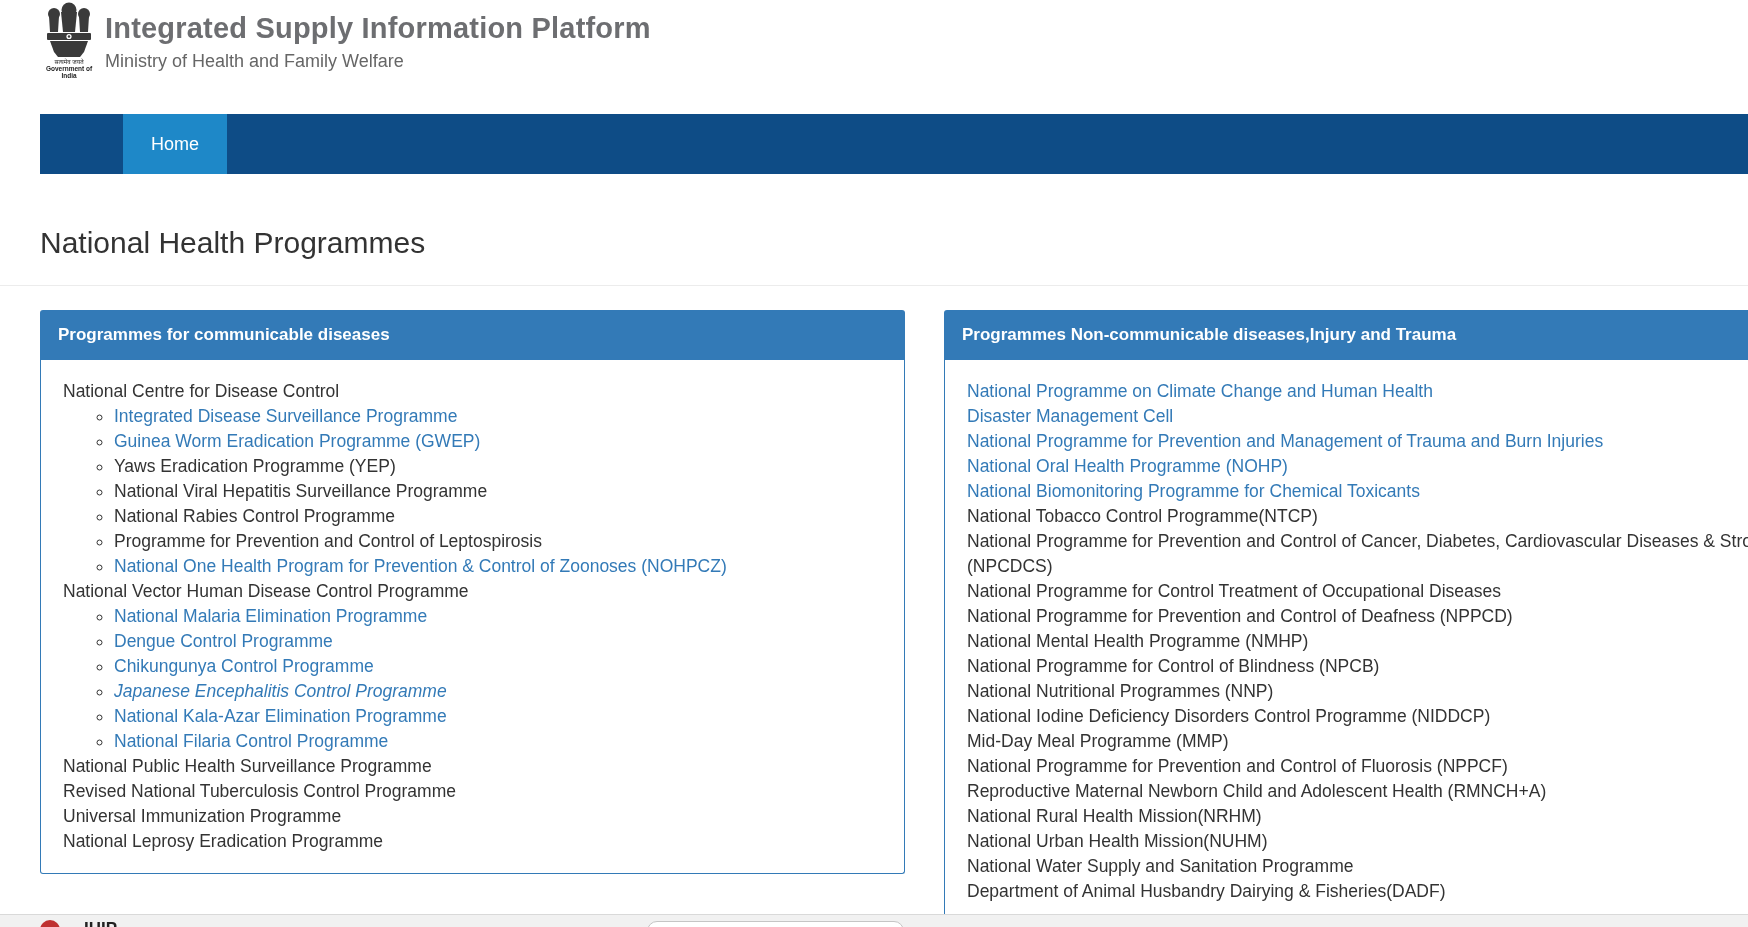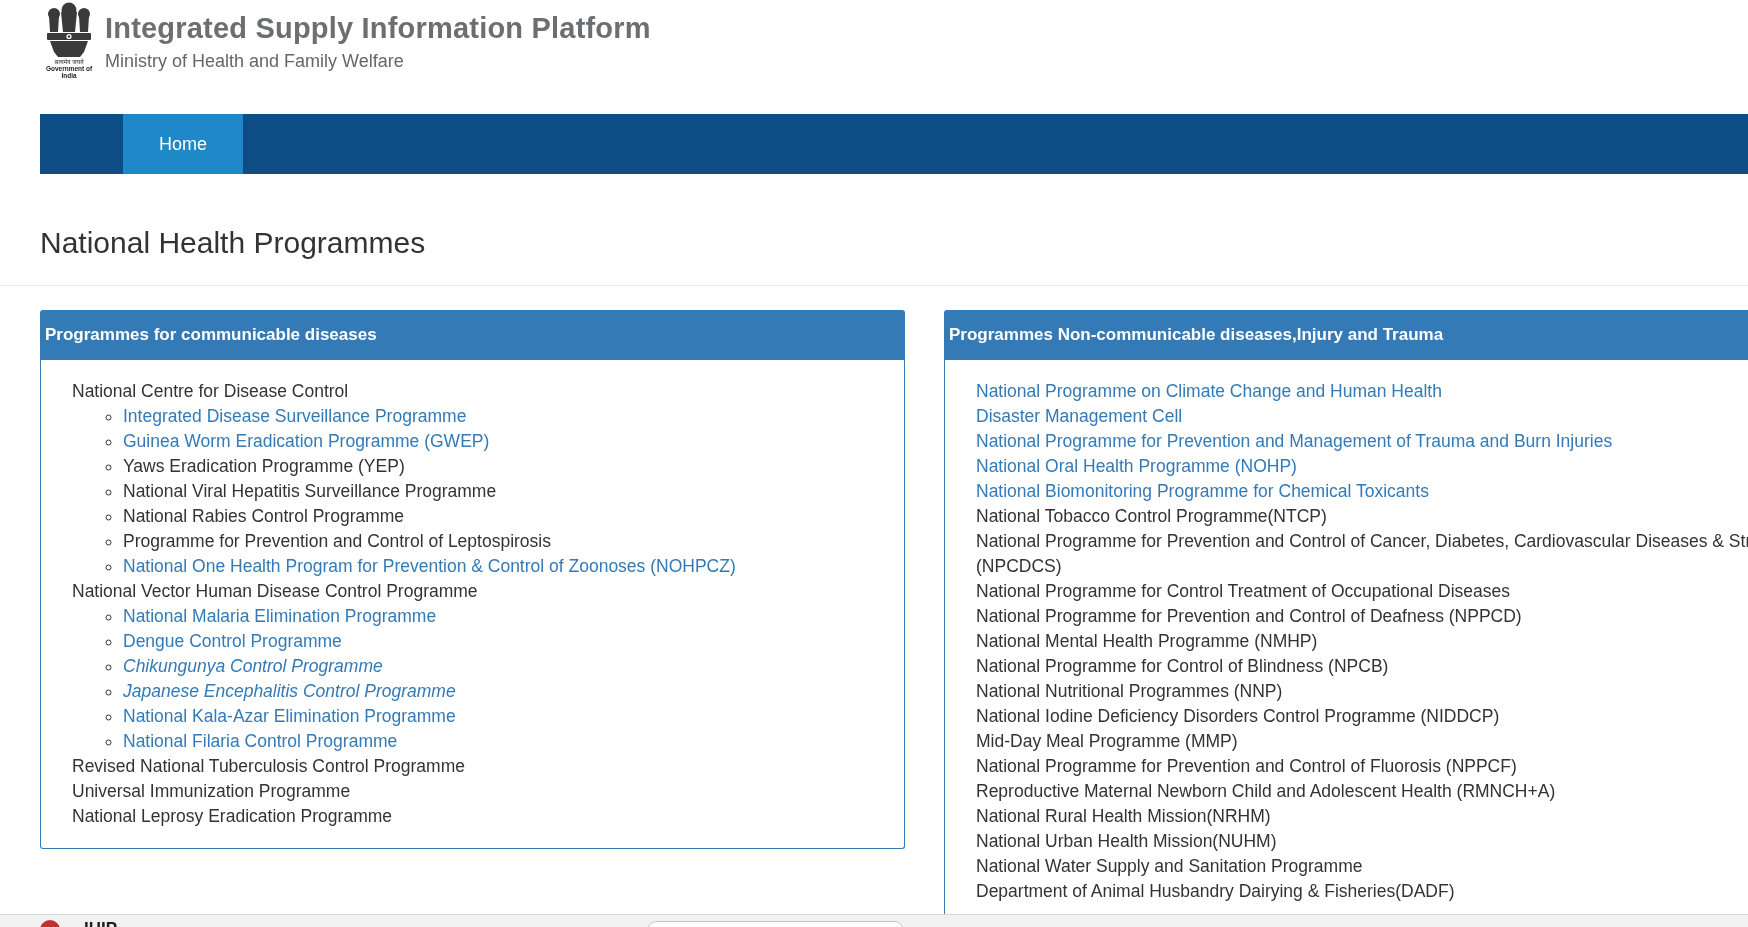--- a/index.html
+++ b/index.html
@@ -26,37 +26,37 @@
   .emblem-wrap svg{display:block;margin:0 auto;}
   .emblem-motto{font-size:6px;color:#222;margin-top:1px;}
   .emblem-caption{font-size:6.5px;font-weight:bold;color:#222;margin-top:1px;}
   .brand{position:absolute;left:105px;top:12px;}
   .brand-title{font-size:29px;font-weight:bold;color:var(--title-gray);letter-spacing:.2px;}
   .brand-subtitle{font-size:18px;color:var(--subtitle-gray);margin-top:6px;}
 
   
   .navbar{position:absolute;left:40px;right:0;top:114px;height:60px;background:var(--navbar-bg);}
   .nav-item{position:absolute;top:0;height:60px;line-height:60px;text-align:center;
-    color:#fff;font-size:18px;cursor:pointer;padding:0 36px;}
+    color:#fff;font-size:18px;cursor:pointer;padding:0 28px;}
   .nav-item.active{background:var(--nav-active-bg);}
 
   
   .page-title{position:absolute;left:40px;top:226px;font-size:30px;font-weight:400;color:#333;}
 
   .sep-line{position:absolute;left:0;right:0;top:285px;height:1px;background:#ececec;}
 
   
   .panel{position:absolute;top:310px;border-radius:4px;}
   .panel-communicable{left:40px;width:865px;}
   .panel-noncommunicable{left:944px;width:918px;}
   .panel-heading{height:50px;line-height:50px;background:var(--panel-header-bg);
-    color:#fff;font-size:17px;font-weight:bold;padding:0 5px;
+    color:#fff;font-size:17px;font-weight:bold;padding:0 18px;
     border-radius:3px 3px 0 0;}
   .panel-body{background:#fff;border:1px solid var(--panel-border);border-top:0;
-    padding:19px 31px;font-size:17.5px;line-height:25px;color:var(--text-color);
+    padding:19px 22px;font-size:17.5px;line-height:25px;color:var(--text-color);
     border-radius:0 0 3px 3px;}
   .prog-item{display:block;line-height:25px;text-decoration:none;color:var(--text-color);}
   a.prog-item, .prog-link{color:var(--link-color);}
   ul.sublist{list-style:circle;margin:0;padding-left:51px;}
   ul.sublist li{line-height:25px;}
   ul.sublist a{text-decoration:none;}
 
   
   .footer-strip{position:absolute;left:0;right:0;top:914px;bottom:0;
     background:var(--footer-bg);border-top:1px solid #d9d9d9;overflow:hidden;}
@@ -121,25 +121,26 @@
         <li><div class="prog-item" style="display: inline;">Yaws Eradication Programme (YEP)</div></li>
         <li><div class="prog-item" style="display: inline;">National Viral Hepatitis Surveillance Programme</div></li>
         <li><div class="prog-item" style="display: inline;">National Rabies Control Programme</div></li>
         <li><div class="prog-item" style="display: inline;">Programme for Prevention and Control of Leptospirosis</div></li>
         <li><a class="prog-item prog-link" href="#" style="display: inline;">National One Health Program for Prevention &amp; Control of Zoonoses (NOHPCZ)</a></li>
       </ul>
       <div class="prog-item">National Vector Human Disease Control Programme</div>
       <ul class="sublist">
         <li><a class="prog-item prog-link" href="#" style="display: inline;">National Malaria Elimination Programme</a></li>
         <li><a class="prog-item prog-link" href="#" style="display: inline;">Dengue Control Programme</a></li>
-        <li><a class="prog-item prog-link" href="#" style="display: inline; font-style: italic;">Chikungunya Control Programme</a></li>
+        <li><a class="prog-item prog-link" href="#" style="display: inline;">Chikungunya Control Programme</a></li>
         <li><a class="prog-item prog-link" href="#" style="display: inline; font-style: italic;">Japanese Encephalitis Control Programme</a></li>
         <li><a class="prog-item prog-link" href="#" style="display: inline;">National Kala-Azar Elimination Programme</a></li>
         <li><a class="prog-item prog-link" href="#" style="display: inline;">National Filaria Control Programme</a></li>
       </ul>
+      <div class="prog-item">National Public Health Surveillance Programme</div>
       <div class="prog-item">Revised National Tuberculosis Control Programme</div>
       <div class="prog-item">Universal Immunization Programme</div>
       <div class="prog-item">National Leprosy Eradication Programme</div>
     </div>
 </div>
 
 <div class="panel panel-noncommunicable">
   <div class="panel-heading">Programmes Non-communicable diseases,Injury and Trauma</div>
   <div class="panel-body">
       <a class="prog-item prog-link" href="#">National Programme on Climate Change and Human Health</a>

